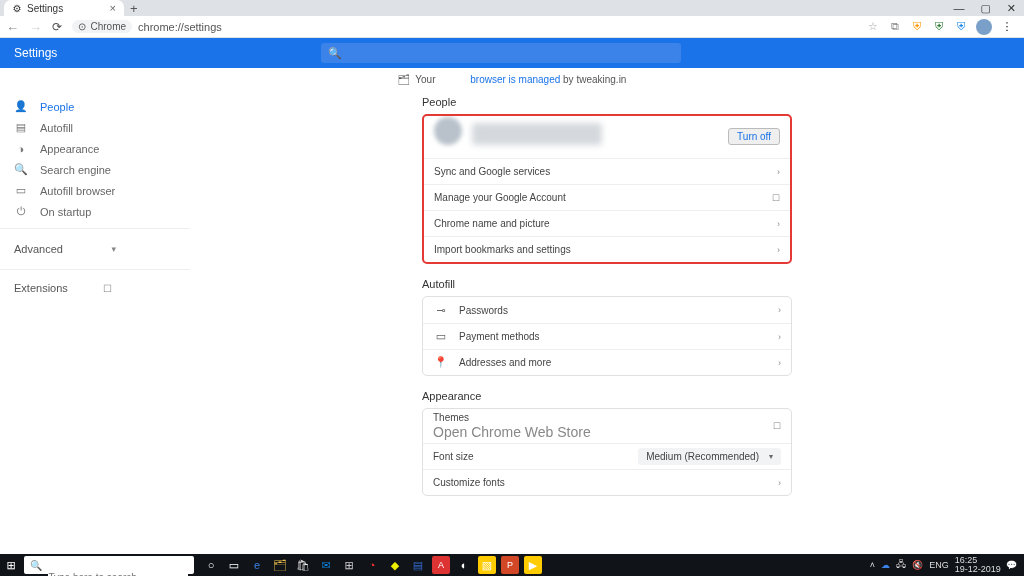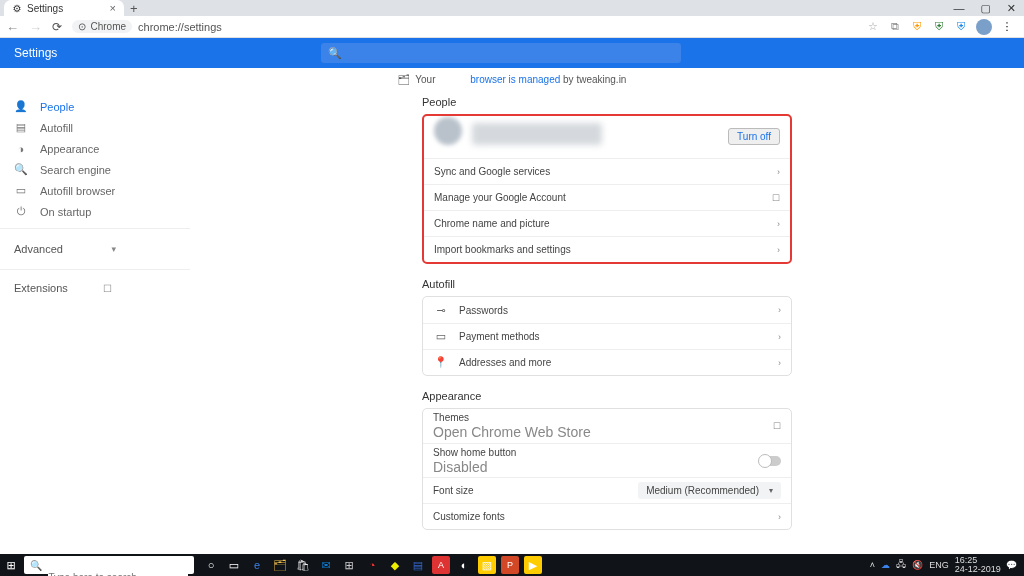--- a/index.html
+++ b/index.html
@@ -213,27 +213,20 @@
 
       <div class="section-title" style="margin-top:14px">Appearance</div>
       <div class="card">
         <div class="c-row" style="min-height:34px">
           <div class="col">
               <span>Themes</span>
               <span class="sub">Open Chrome Web Store</span>
             </div>
           <span class="arrow">☐</span>
         </div>
-        <div class="c-row" style="min-height:34px">
-          <div class="col">
-              <span>Show home button</span>
-              <span class="sub">Disabled</span>
-            </div>
-          <span class="toggle"></span>
-        </div>
         <div class="c-row">
           <span>Font size</span>
           <span class="select-pill">
               <span>Medium (Recommended)</span>
               <span class="dd">▾</span>
             </span>
         </div>
         <div class="c-row">
             <span>Customize fonts</span>
             <span class="arrow">›</span>
@@ -267,17 +260,17 @@
     <span class="tb-ic" style="background:#fc0">▶</span>
   </div>
   <div class="tb-right">
     <span>˄</span>
     <span style="color:#3b82e9">☁</span>
     <span>🖧</span>
     <span>🔇</span>
     <span>ENG</span>
     <div class="clock">
       <div>16:25</div>
-      <div>24-12-2019</div>
+      <div>19-12-2019</div>
     </div>
     <span>💬</span>
   </div>
 </div>
 
 </body></html>

